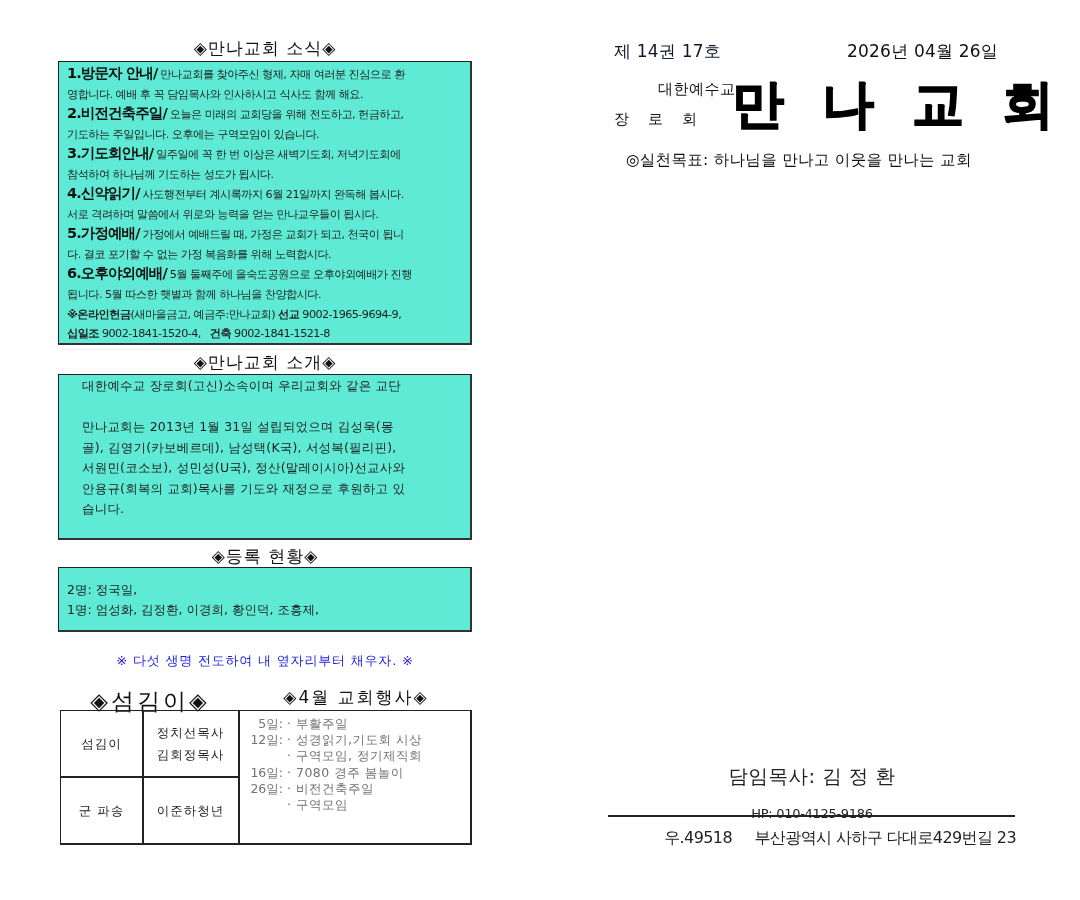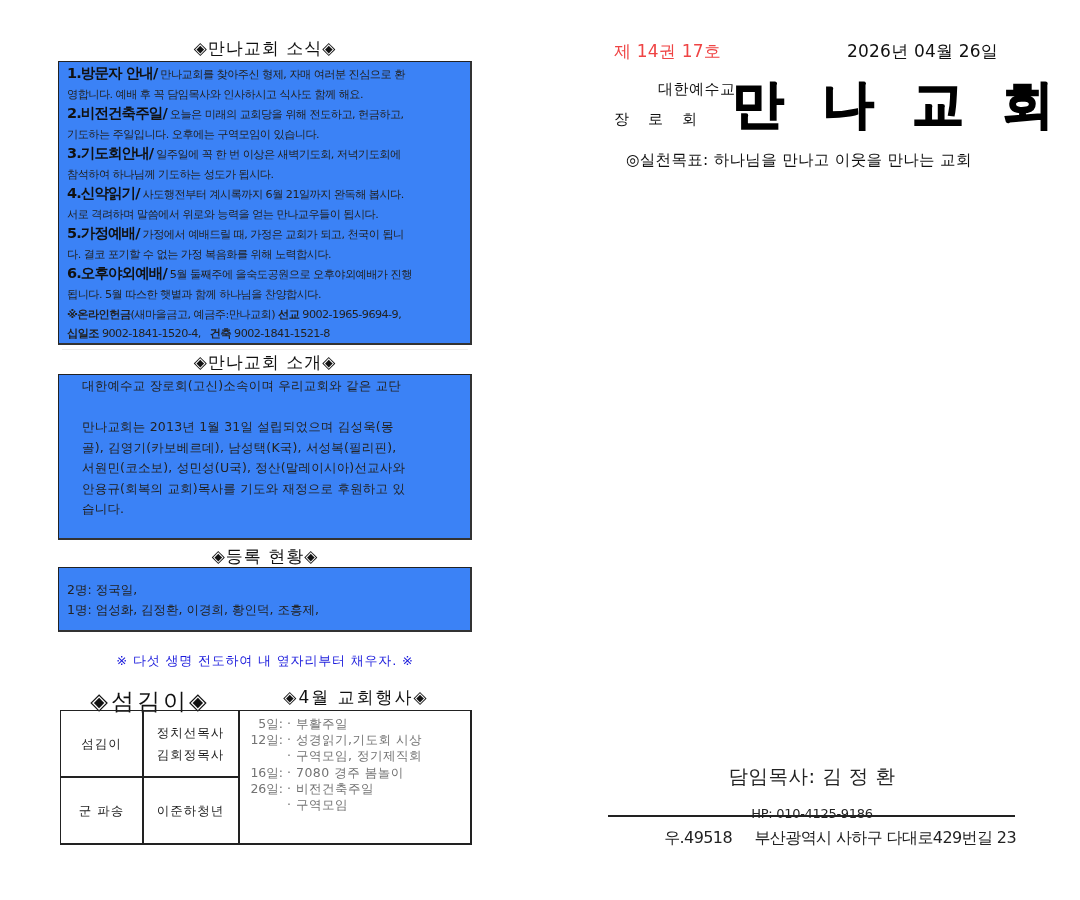--- a/index.html
+++ b/index.html
@@ -3,21 +3,21 @@
 <meta charset="utf-8">
 <style>
   * { box-sizing: border-box; margin: 0; padding: 0; }
   html, body { width: 1080px; height: 900px; background: #ffffff; overflow: hidden; }
   body { position: relative; font-family: "DejaVu Sans", "Liberation Sans", sans-serif; color: #111; }
 
   .abs { position: absolute; }
 
   
   .sec-title { position: absolute; text-align: center; font-size: 17px; color: #111; letter-spacing: 1px; white-space: nowrap; }
-  .box { position: absolute; border: 1.5px solid #222; border-right: 2.5px solid #333; border-bottom: 2px solid #333; background: #3b82f6; }
+  .box { position: absolute; border: 1.5px solid #222; border-right: 2.5px solid #333; border-bottom: 2px solid #333; background: #5eead4; }
 
   #news-title { left: 60px; width: 410px; top: 37px; }
   #news-box { left: 58px; top: 61px; width: 414px; height: 284px; padding: 2px 6px 0 8px; }
   .news-item { font-size: 11.2px; line-height: 19.5px; letter-spacing: -0.55px; word-spacing: 0px; color: #222; }
   .news-item .lead { font-size: 14.5px; font-weight: bold; letter-spacing: -0.9px; color: #111; }
   .news-item .line { display: block; white-space: nowrap; }
   .online { font-size: 11.2px; line-height: 19px; letter-spacing: -0.55px; color: #222; margin-top: 1px; }
   .online b { font-weight: bold; }
 
   #intro-rule { left: 62px; top: 349px; width: 406px; height: 1px; background: #eee; }
@@ -38,21 +38,21 @@
   #grid { left: 60px; top: 710px; width: 412px; height: 135px; border: 1.5px solid #222; border-right: 2px solid #222; border-bottom: 2px solid #222; }
   .cell { position: absolute; display: flex; flex-direction: column; align-items: center; justify-content: center; font-size: 12.5px; color: #222; line-height: 22px; letter-spacing: 1px; }
   .vline { position: absolute; width: 1.5px; background: #222; }
   .hline { position: absolute; height: 1.5px; background: #222; }
   #events { position: absolute; left: 182px; top: 5px; width: 226px; }
   .ev-row { display: flex; font-size: 12.5px; line-height: 16.2px; color: #737373; white-space: nowrap; }
   .ev-day { width: 40px; text-align: right; letter-spacing: 0; }
   .ev-text { padding-left: 4px; letter-spacing: 0.5px; }
 
   
-  #issue { left: 614px; top: 40px; font-size: 17px; color: #ef4444; letter-spacing: 0.2px; white-space: nowrap; }
+  #issue { left: 614px; top: 40px; font-size: 17px; color: #0f172a; letter-spacing: 0.2px; white-space: nowrap; }
   #date { right: 82px; top: 40px; font-size: 17px; color: #111; white-space: nowrap; letter-spacing: 0.2px; }
   #denom1 { left: 614px; top: 80px; font-size: 15px; color: #111; letter-spacing: 0.5px; white-space: nowrap; padding-left: 44px; }
   #denom2 { left: 614px; top: 110px; font-size: 15px; color: #111; letter-spacing: 19px; white-space: nowrap; }
   #church-name { left: 732px; top: 72px; font-size: 52px; font-weight: bold; color: #000; letter-spacing: 38px; white-space: nowrap; line-height: 64px; -webkit-text-stroke: 1.5px #000; }
   #motto { left: 626px; top: 150px; font-size: 15.5px; color: #111; white-space: nowrap; letter-spacing: 0.3px; }
 
   #pastor { left: 608px; width: 408px; top: 763px; text-align: center; font-size: 19.5px; color: #222; white-space: nowrap; letter-spacing: 0.5px; }
   #addr-rule { left: 608px; top: 815px; width: 407px; height: 1.5px; background: #222; }
   #address { left: 608px; width: 408px; top: 828px; text-align: right; font-size: 16px; color: #222; white-space: nowrap; letter-spacing: -0.6px; }
   #phone { left: 608px; width: 408px; top: 806px; text-align: center; font-size: 13px; color: #222; white-space: nowrap; letter-spacing: -0.3px; }

